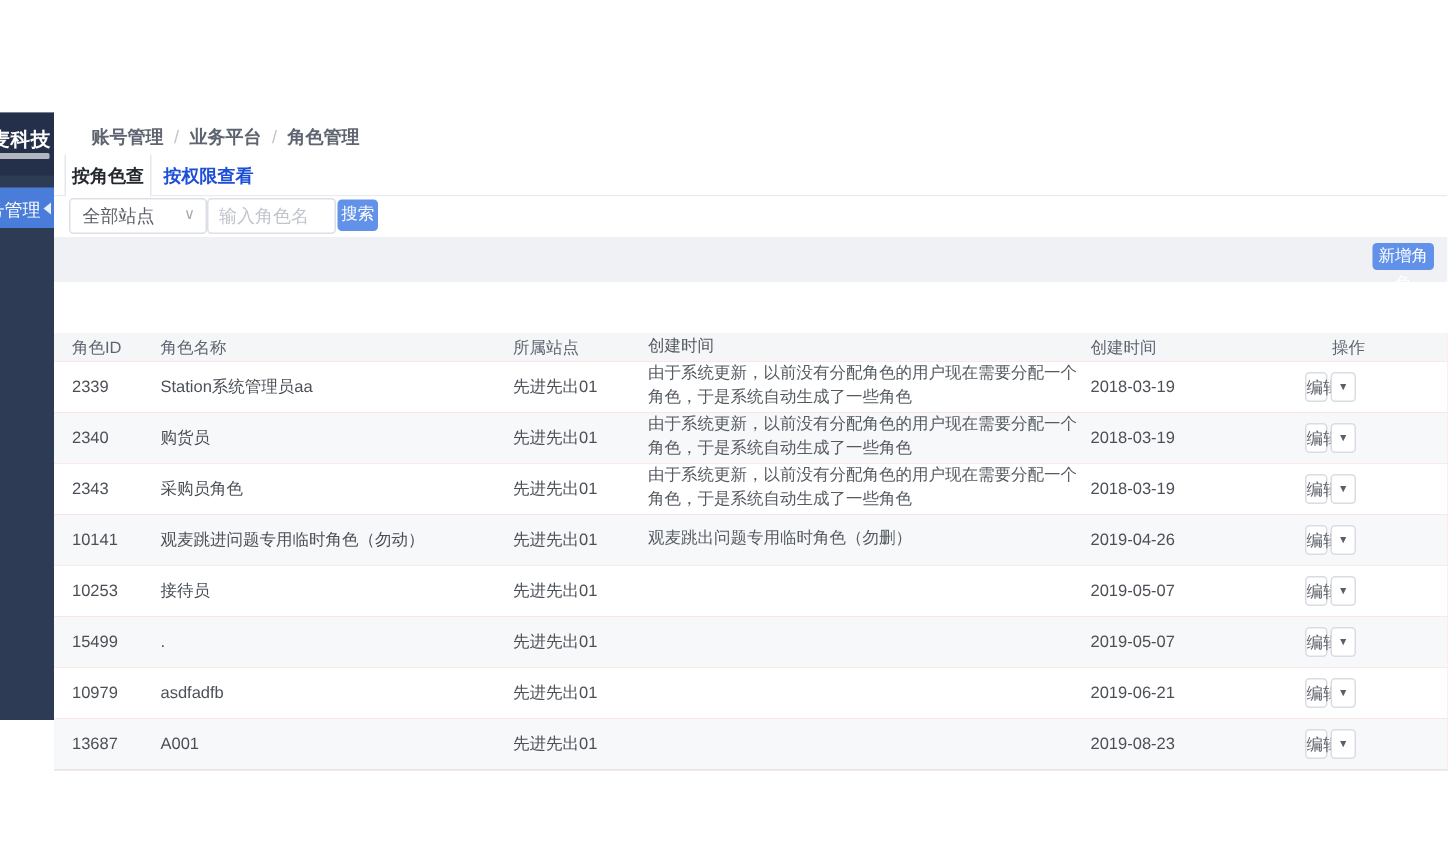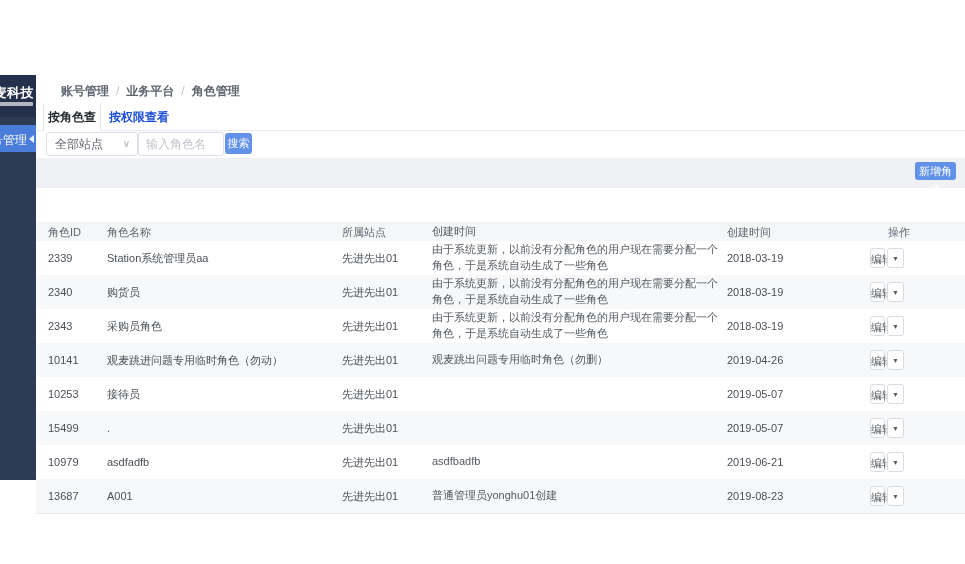--- a/index.html
+++ b/index.html
@@ -151,26 +151,24 @@
     <span class="td c-site">先进先出01</span>
     <span class="td c-desc"></span>
     <span class="td c-date">2019-05-07</span>
     <span class="td c-act"><button class="btn-edit">编辑</button><button class="btn-caret"><span>▼</span></button></span>
   </div>
 
   <div class="trow">
     <span class="td c-id">10979</span>
     <span class="td c-name">asdfadfb</span>
     <span class="td c-site">先进先出01</span>
-    <span class="td c-desc">asdfbadfb</span>
     <span class="td c-date">2019-06-21</span>
     <span class="td c-act"><button class="btn-edit">编辑</button><button class="btn-caret"><span>▼</span></button></span>
   </div>
 
   <div class="trow alt">
     <span class="td c-id">13687</span>
     <span class="td c-name">A001</span>
     <span class="td c-site">先进先出01</span>
-    <span class="td c-desc">普通管理员yonghu01创建</span>
     <span class="td c-date">2019-08-23</span>
     <span class="td c-act"><button class="btn-edit">编辑</button><button class="btn-caret"><span>▼</span></button></span>
   </div>
 </div>
 
 </body></html>

